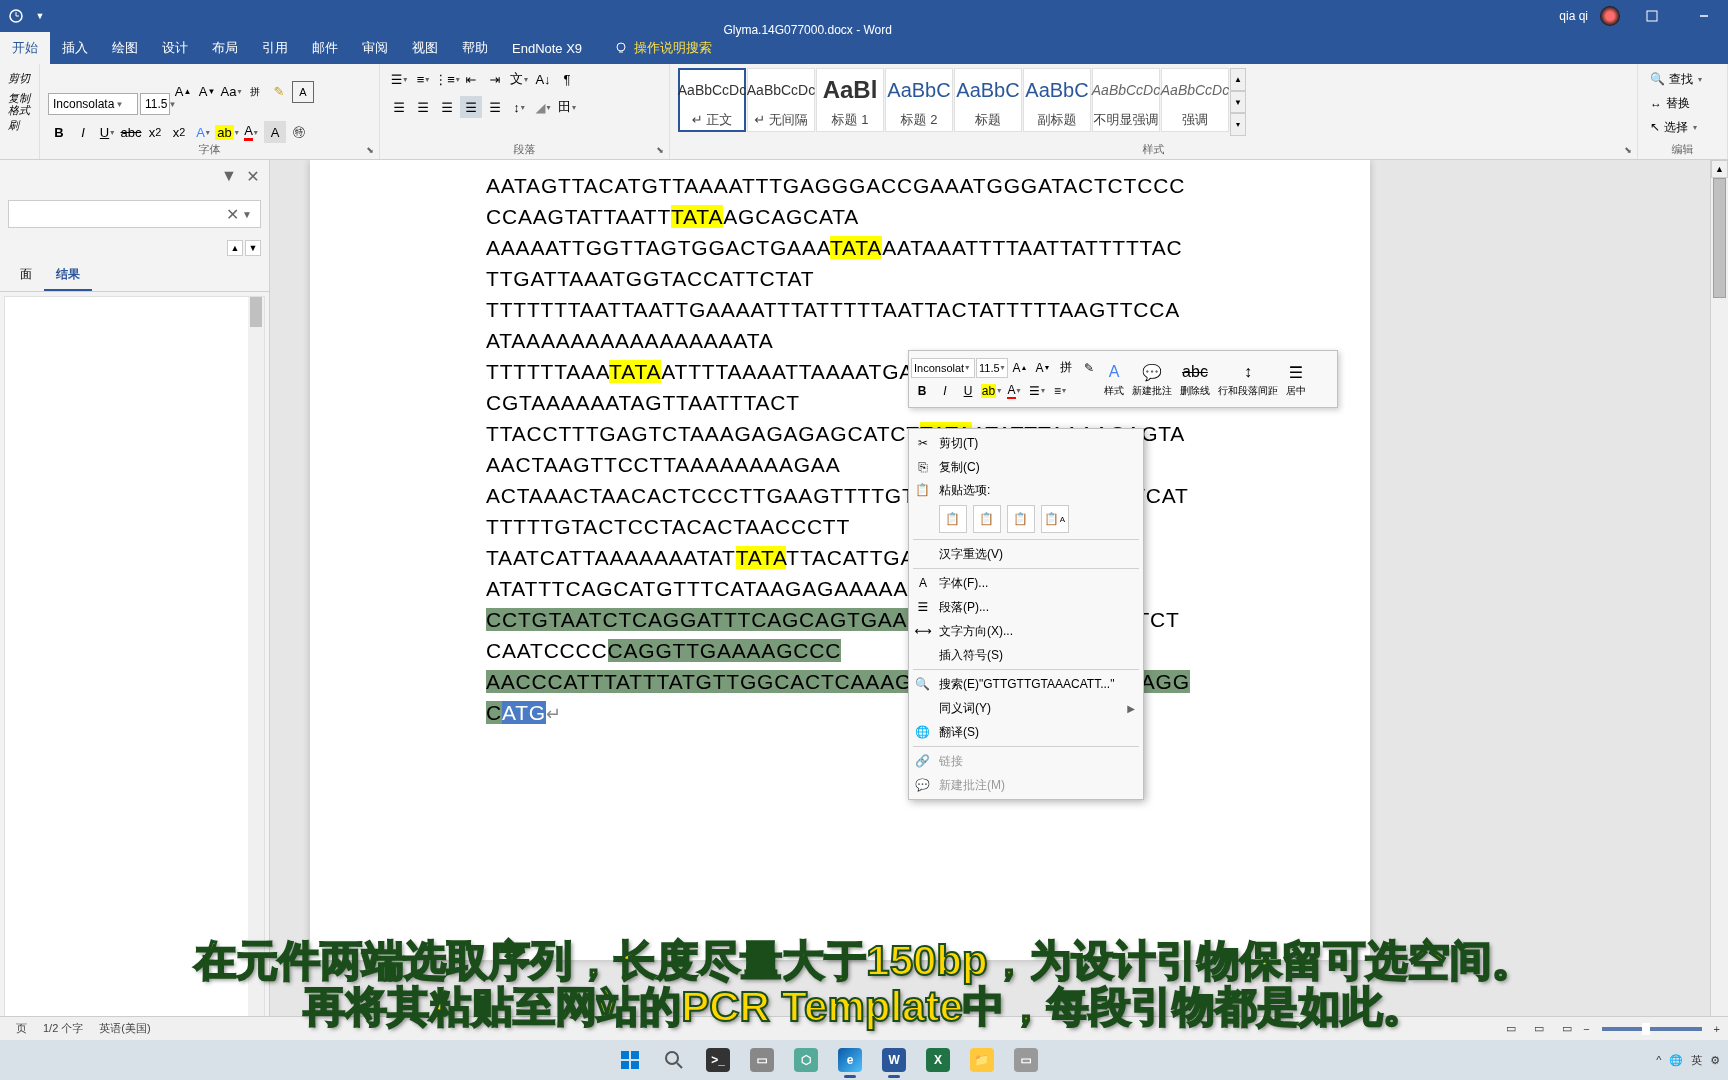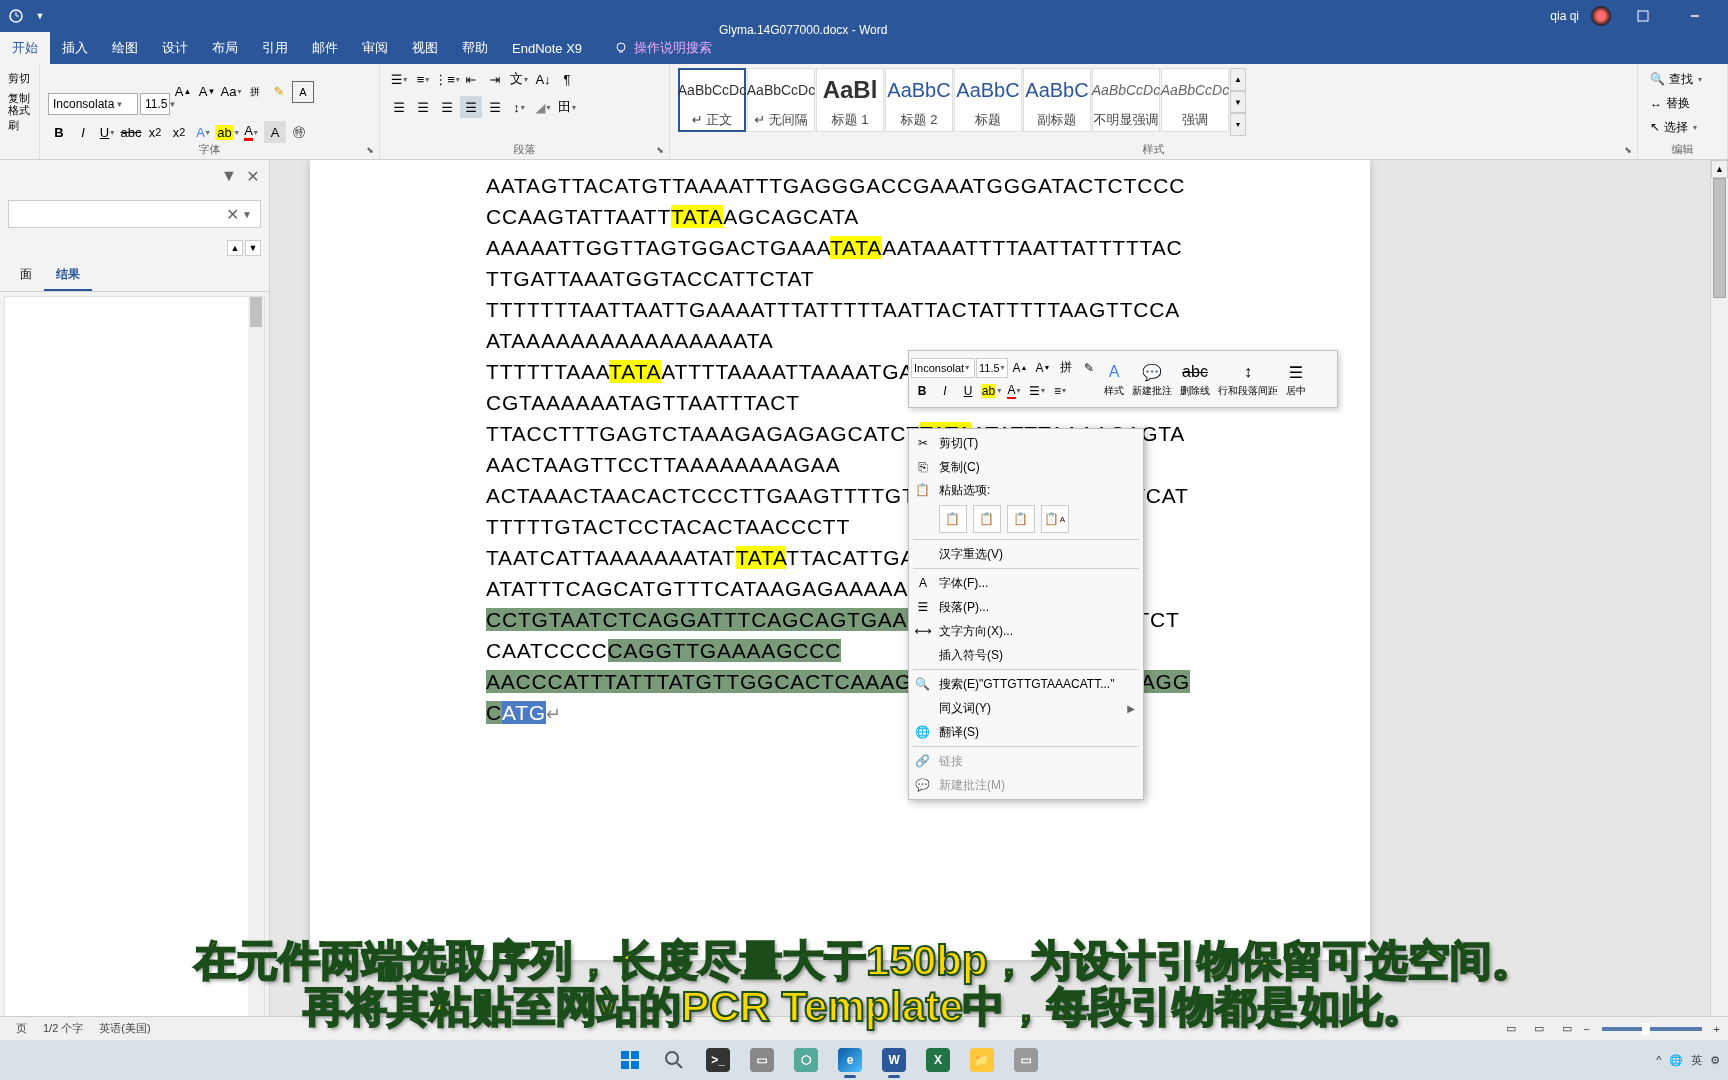--- a/index.html
+++ b/index.html
@@ -3,29 +3,29 @@
 <meta charset="utf-8">
 <style>
 * { margin: 0; padding: 0; box-sizing: border-box; font-family: "Microsoft YaHei", sans-serif; }
 body { width: 1728px; height: 1080px; overflow: hidden; background: #fff; position: relative; }
 
 
 .titlebar { height: 32px; background: #2b579a; display: flex; align-items: center; color: #fff; font-size: 12px; }
 .titlebar .qat { display: flex; align-items: center; padding: 0 8px; gap: 8px; }
 .titlebar .qat-icon { width: 16px; height: 16px; display: flex; align-items: center; justify-content: center; }
 .titlebar .title-center { flex: 1; text-align: center; margin-top: 28px; }
-.titlebar .title-right { display: flex; align-items: center; gap: 12px; padding-right: 13px; }
+.titlebar .title-right { display: flex; align-items: center; gap: 12px; padding-right: 4px; }
 .titlebar .win-btn { width: 40px; height: 32px; display: flex; align-items: center; justify-content: center; }
 .avatar { width: 20px; height: 20px; border-radius: 50%; background: radial-gradient(circle, #ff6b6b 30%, #1a1a1a 70%); }
 
 
 .ribbon-tabs { height: 32px; background: #2b579a; display: flex; align-items: center; padding-left: 0; color: #fff; font-size: 13px; }
 .ribbon-tab { padding: 0 12px; height: 32px; display: flex; align-items: center; cursor: pointer; }
 .ribbon-tab.active { background: #f3f3f3; color: #2b579a; }
-.tell-me { display: flex; align-items: center; gap: 6px; margin-left: 20px; color: #f0abfc; }
+.tell-me { display: flex; align-items: center; gap: 6px; margin-left: 20px; color: #fde047; }
 .lightbulb { width: 14px; height: 14px; }
 
 
 .ribbon { height: 96px; background: #f3f3f3; border-bottom: 1px solid #d0d0d0; display: flex; }
 .ribbon-group { border-right: 1px solid #e0e0e0; padding: 4px 8px 2px 8px; display: flex; flex-direction: column; position: relative; }
 .ribbon-group-label { position: absolute; bottom: 2px; left: 0; right: 0; text-align: center; font-size: 11px; color: #666; }
 .ribbon-group-content { flex: 1; display: flex; align-items: flex-start; gap: 4px; }
 .ribbon-col { display: flex; flex-direction: column; gap: 2px; }
 .ribbon-row { display: flex; align-items: center; gap: 2px; }
 .rb-btn { width: 22px; height: 22px; display: flex; align-items: center; justify-content: center; font-size: 13px; cursor: pointer; border: 1px solid transparent; }
@@ -44,21 +44,21 @@
 .style-preview.italic { font-style: italic; color: #666; }
 .style-name { font-size: 13px; color: #444; padding-bottom: 2px; }
 .gallery-scroll { width: 16px; display: flex; flex-direction: column; }
 .gallery-scroll-btn { flex: 1; border: 1px solid #ccc; background: #f0f0f0; font-size: 8px; display: flex; align-items: center; justify-content: center; }
 
 
 .edit-group .edit-item { display: flex; align-items: center; gap: 4px; font-size: 12px; height: 22px; padding: 0 4px; cursor: pointer; }
 
 
 .clipboard-group { width: 40px; }
-.clipboard-group .clip-item { font-size: 11px; height: 20px; display: flex; align-items: center; }
+.clipboard-group .clip-item { font-size: 11px; height: 20px; display: flex; align-items: center; font-style: italic; }
 
 
 .nav-pane { position: absolute; left: 0; top: 160px; width: 270px; bottom: 40px; background: #f3f3f3; border-right: 1px solid #d0d0d0; display: flex; flex-direction: column; }
 .nav-header { height: 32px; display: flex; align-items: center; justify-content: flex-end; padding: 0 8px; gap: 8px; }
 .nav-header-btn { width: 16px; height: 16px; display: flex; align-items: center; justify-content: center; cursor: pointer; color: #666; }
 .nav-search { margin: 8px; height: 28px; border: 1px solid #ccc; background: #fff; display: flex; align-items: center; padding: 0 4px; }
 .nav-search input { flex: 1; border: none; outline: none; font-size: 12px; }
 .nav-search-x { width: 16px; cursor: pointer; color: #666; }
 .nav-search-dd { width: 14px; cursor: pointer; color: #666; font-size: 10px; }
 .nav-result-nav { display: flex; justify-content: flex-end; padding: 4px 8px; gap: 2px; }

